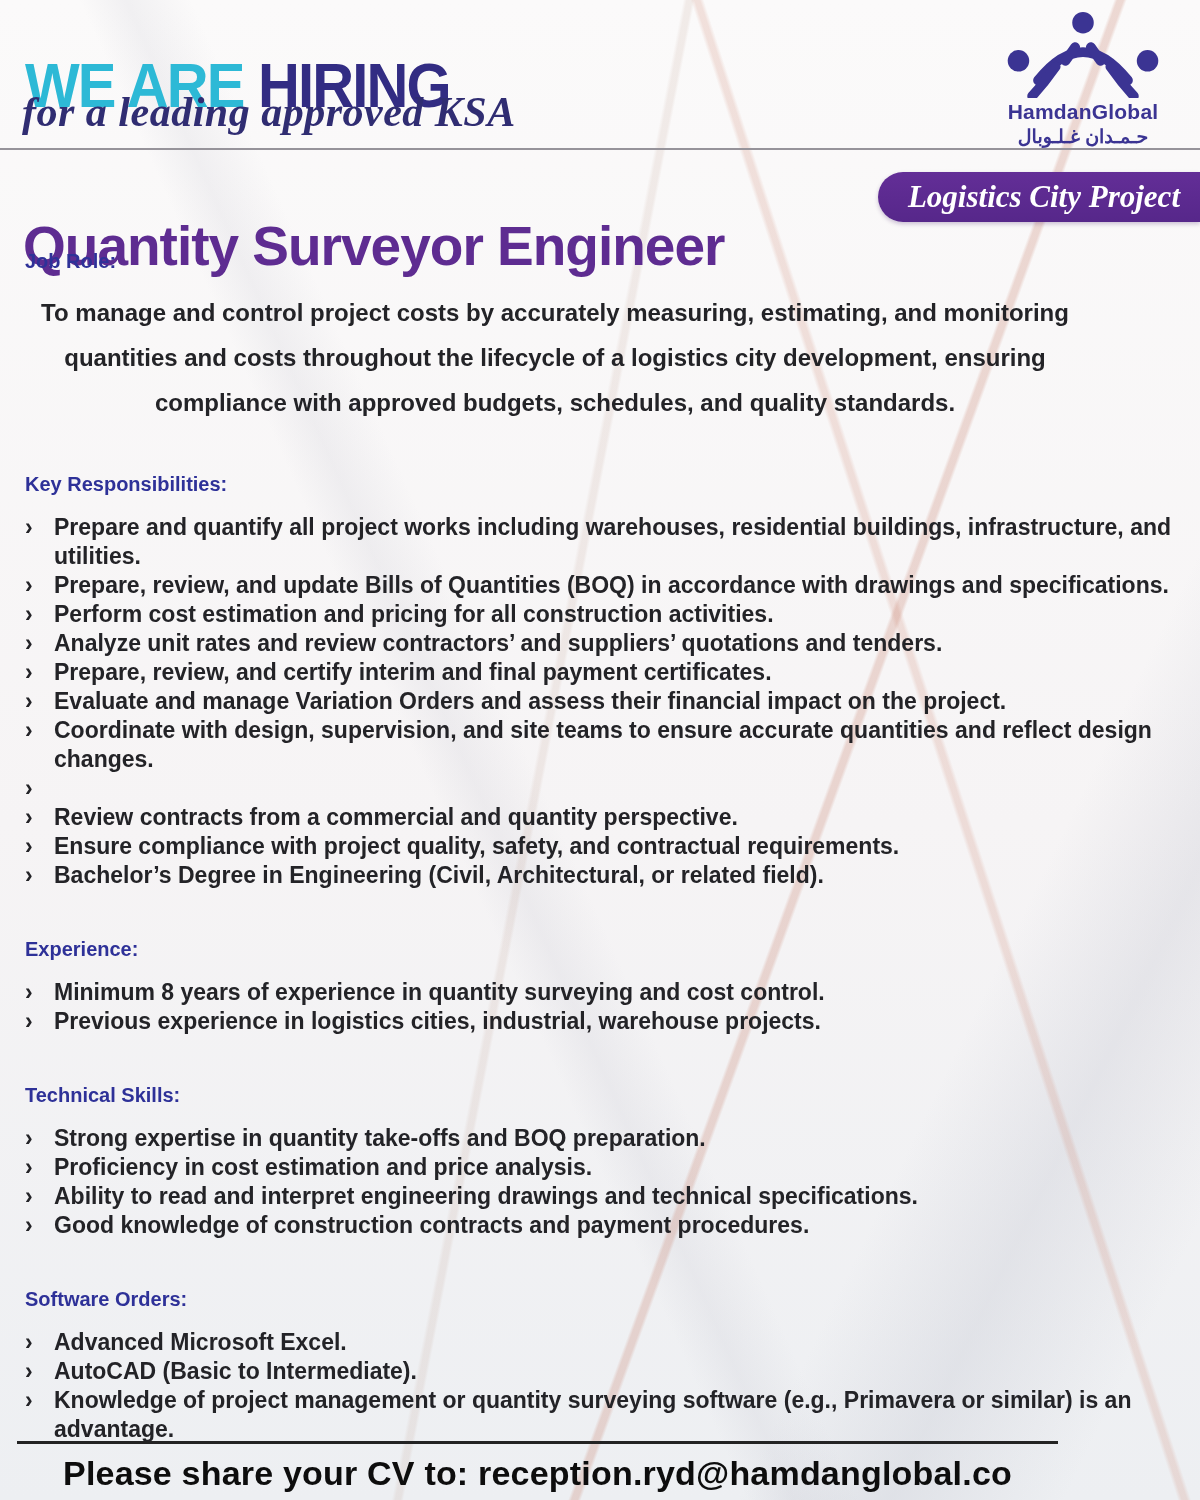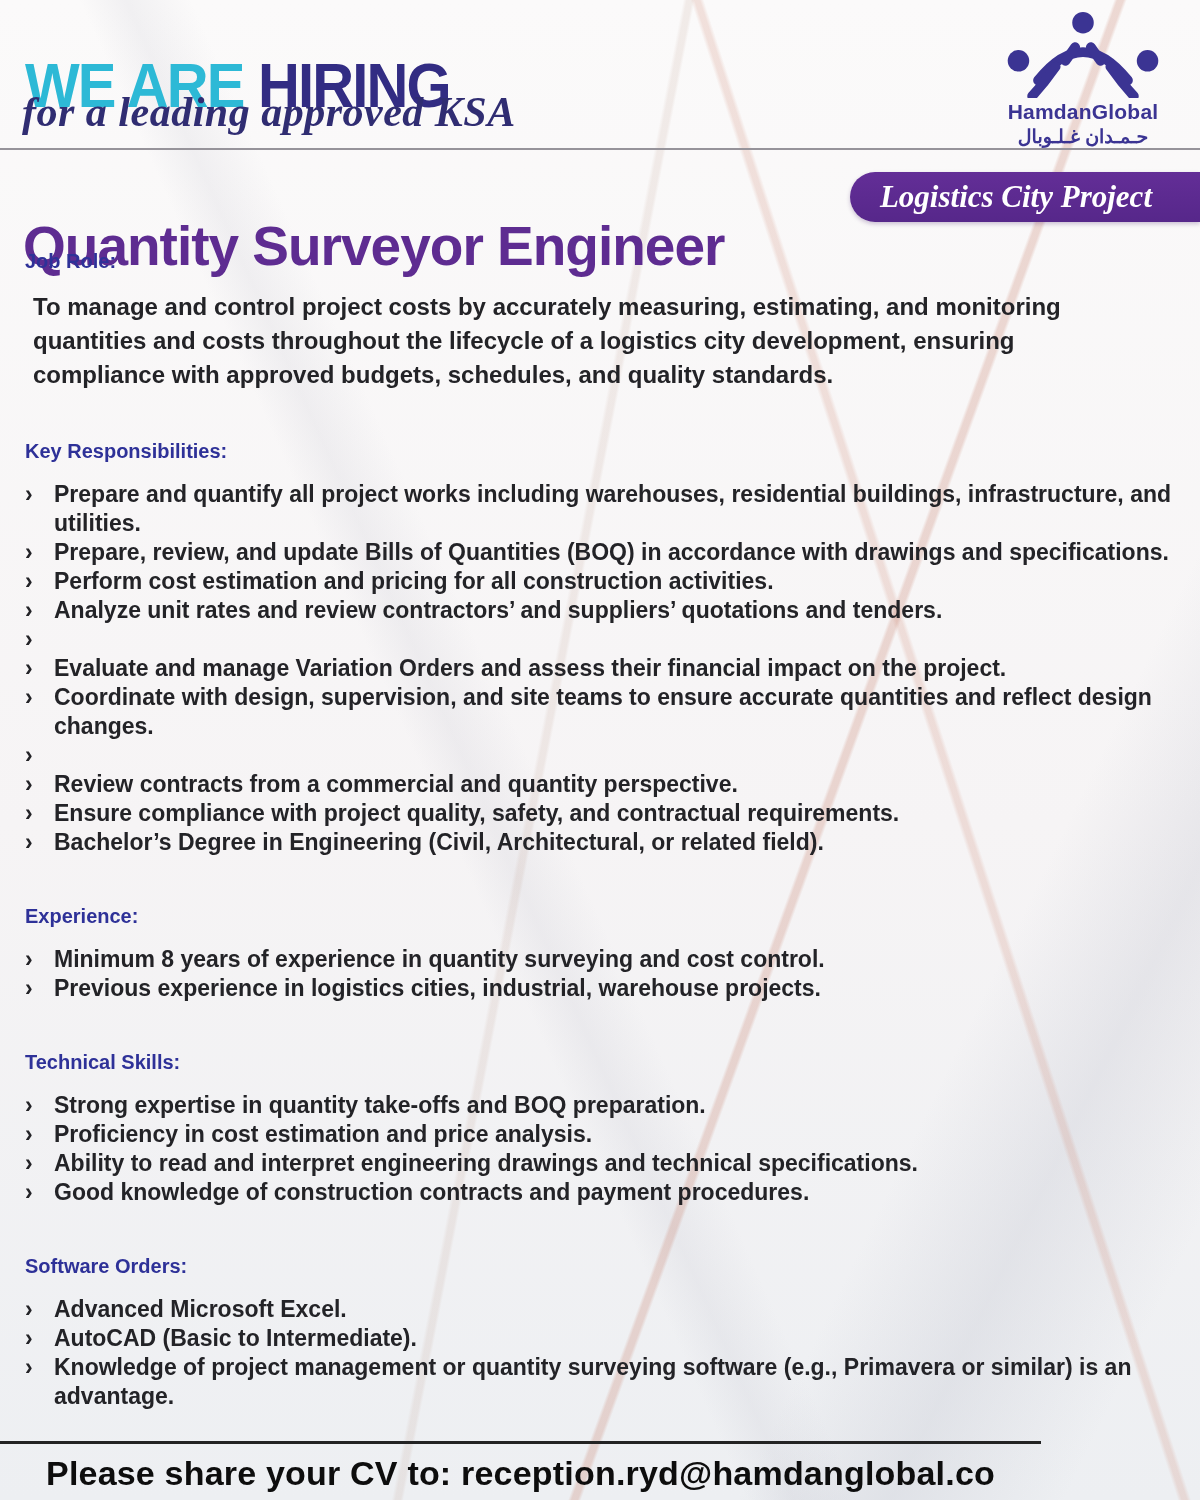--- a/index.html
+++ b/index.html
@@ -22,32 +22,32 @@
   .top-divider{position:absolute;left:0;top:148px;width:1200px;height:2px;background:#96939a;}
   
   .logo{position:absolute;top:10px;right:22px;width:190px;text-align:center;}
   .logo svg{display:block;margin:0 auto;}
   .logo .latin{font-size:21px;font-weight:bold;color:#3b3493;letter-spacing:.2px;margin-top:2px;text-align:center;}
   .logo .arabic{font-size:19px;font-weight:bold;color:#3b3493;margin-top:1px;}
   
   .page-title{position:absolute;left:23px;top:168px;font-size:55px;font-weight:800;color:#5e2c91;letter-spacing:-1px;}
   .badge{position:absolute;right:0;top:172px;height:50px;display:flex;align-items:center;
     background:linear-gradient(180deg,#632e97,#56278a);border-radius:26px 0 0 26px;
-    padding:0 48px 0 30px;box-shadow:0 2px 4px rgba(60,20,100,.25);}
+    padding:0 20px 0 30px;box-shadow:0 2px 4px rgba(60,20,100,.25);}
   .badge span{font-family:"Liberation Serif", serif;font-style:italic;font-weight:bold;font-size:31px;color:#ffffff;}
   
   .content{position:absolute;left:25px;top:234px;width:1150px;}
   .sec-heading{font-size:20px;line-height:30px;font-weight:bold;color:#2e3198;margin:44px 0 14px 0;}
   .content section:first-child .sec-heading{margin-top:12px;}
-  .sec-paragraph{font-size:24px;line-height:34px;font-weight:bold;color:#232327;margin:8px;max-width:1060px;}
+  .sec-paragraph{font-size:24px;line-height:45px;font-weight:bold;color:#232327;margin:0;max-width:1060px;text-align:center;}
   ul.bullets{list-style:none;margin:0;padding:0;}
   ul.bullets li{display:flex;gap:15px;font-size:23px;line-height:29px;font-weight:bold;color:#232327;}
   ul.bullets .chev{color:#232327;flex:0 0 14px;}
   
-  .footer{position:absolute;left:0;top:1441px;width:1041px;border-top:3px solid #232323;text-align:center;}
+  .footer{position:absolute;left:17px;top:1441px;width:1041px;border-top:3px solid #232323;text-align:center;}
   .footer .cv{display:inline-block;margin-top:10px;font-size:34px;font-weight:bold;color:#0d0d0d;letter-spacing:.2px;}
 </style>
 </head>
 <body>
 
 <div class="page">
 
   <h1 class="headline"><span class="we">WE ARE</span><span> </span><span class="hiring">HIRING</span></h1>
   <div class="subtitle">for a leading approved KSA</div>
 
@@ -96,20 +96,21 @@
           <li>
             <span class="chev">›</span>
             <span>Perform cost estimation and pricing for all construction activities.</span>
           </li>
           <li>
             <span class="chev">›</span>
             <span>Analyze unit rates and review contractors’ and suppliers’ quotations and tenders.</span>
           </li>
           <li>
             <span class="chev">›</span>
+            <span>Prepare, review, and certify interim and final payment certificates.</span>
           </li>
           <li>
             <span class="chev">›</span>
             <span>Evaluate and manage Variation Orders and assess their financial impact on the project.</span>
           </li>
           <li>
             <span class="chev">›</span>
             <span>Coordinate with design, supervision, and site teams to ensure accurate quantities and reflect design changes.</span>
           </li>
           <li>

